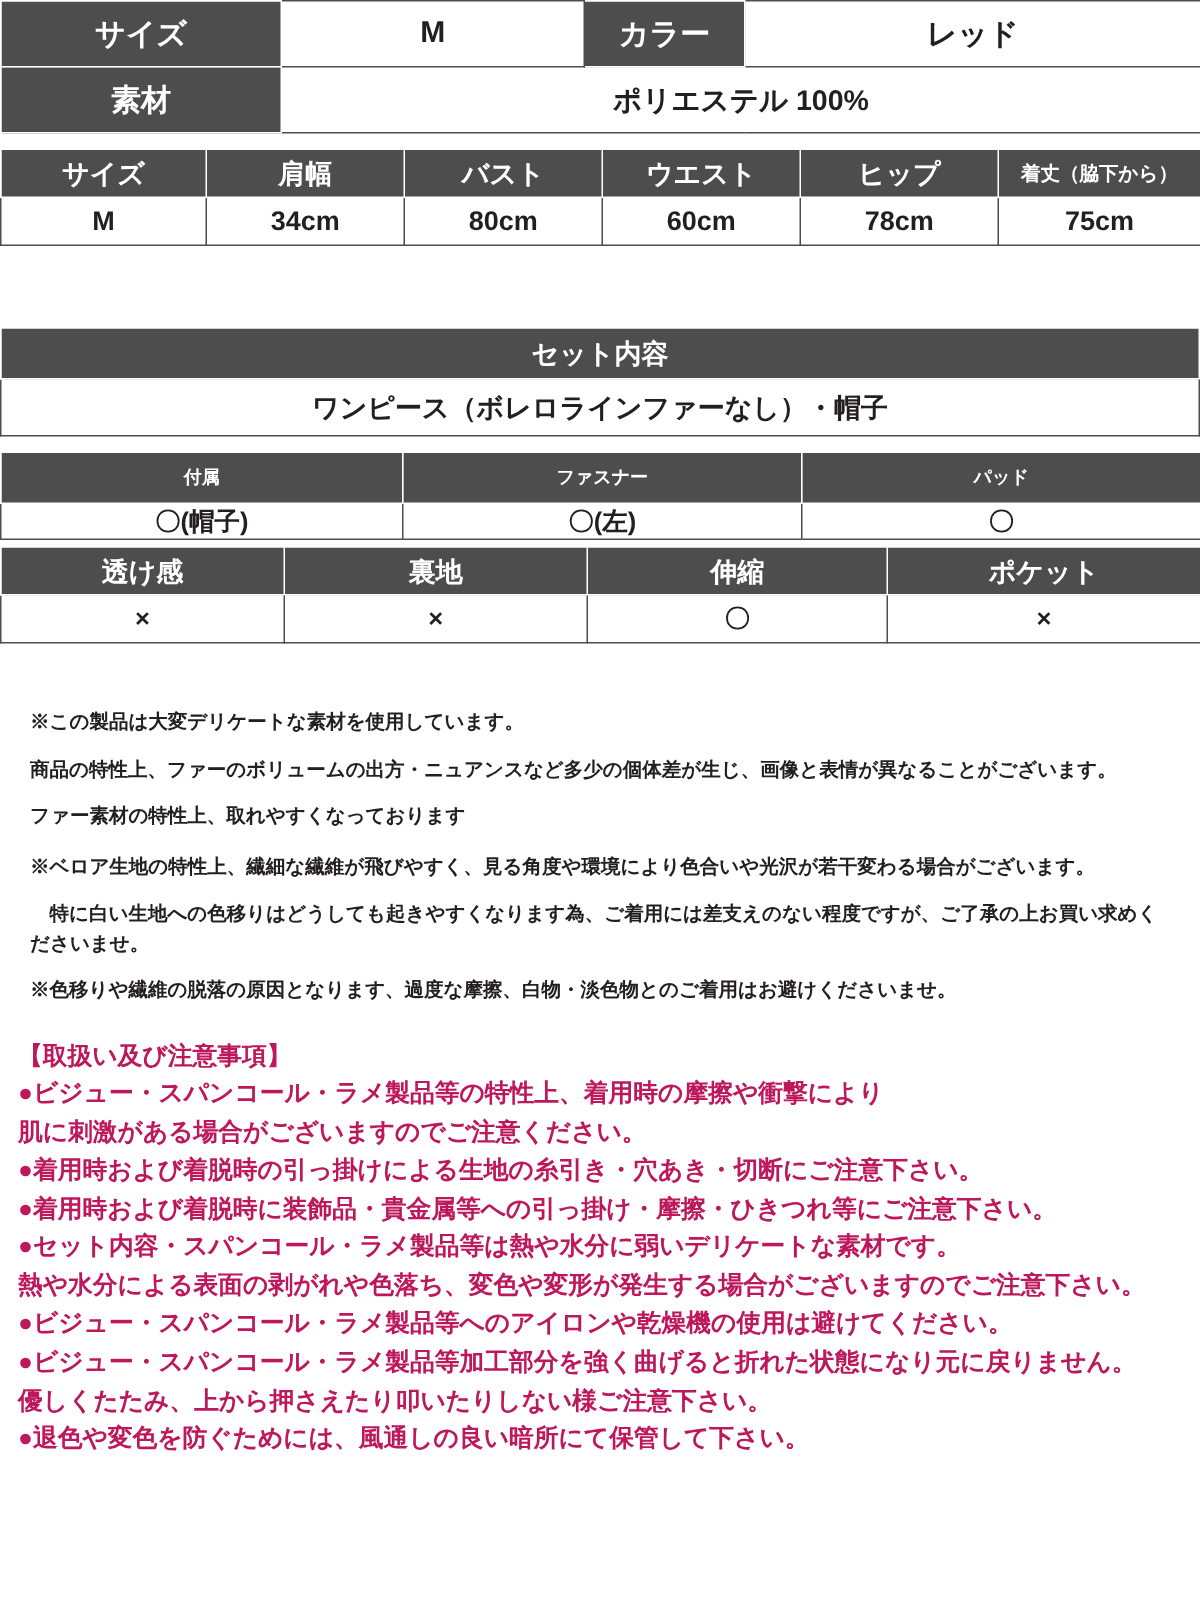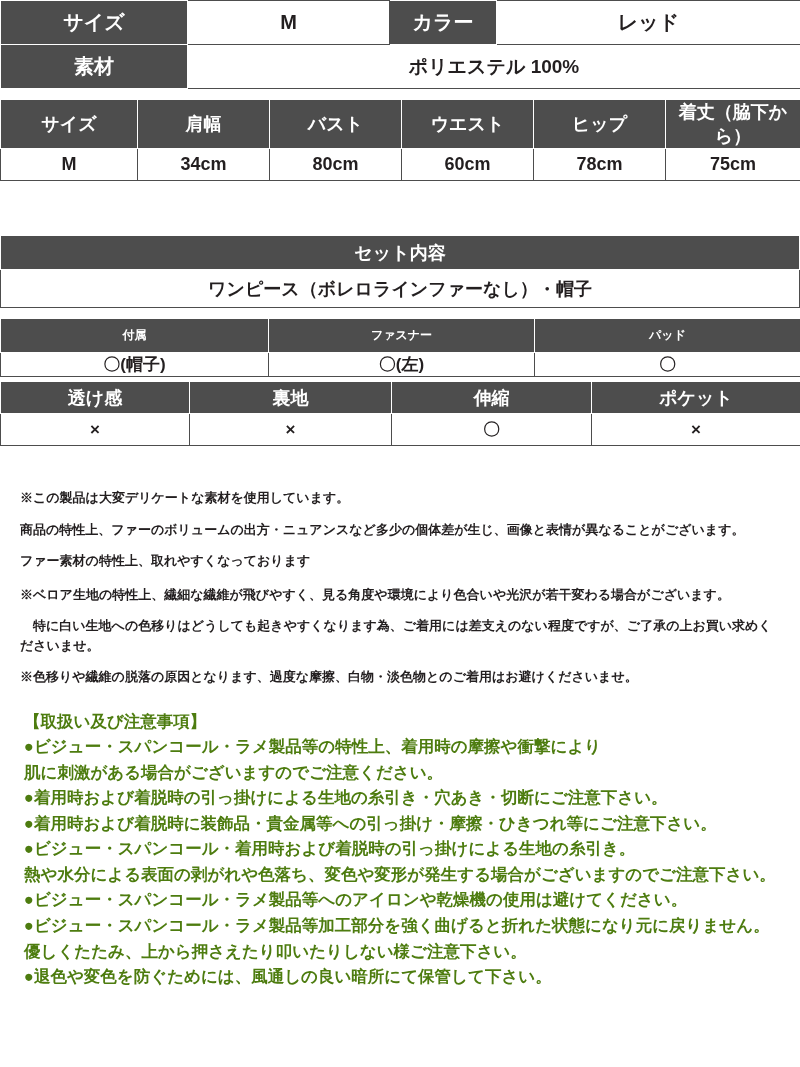--- a/index.html
+++ b/index.html
@@ -33,21 +33,21 @@
     border: 1px solid #4d4d4d;
   }
 
   
   .tbl1 td { height: 44px; font-size: 20px; }
   .tbl1 .small { font-size: 19px; }
 
   
   .tbl2 td { height: 32px; font-size: 18px; }
   .tbl2 .hd { font-size: 18px; }
-  .tbl2 .hd.tiny { font-size: 18px; }
+  .tbl2 .hd.tiny { font-size: 13px; }
 
   .gap-lg { height: 54px; }
   .gap-sm { height: 10px; }
   .gap-xs { height: 4px; }
 
   
   .tbl3 .hd { height: 34px; font-size: 18px; }
   .tbl3 .val { height: 38px; font-size: 18px; }
 
   
@@ -62,25 +62,25 @@
     font-size: 13px;
     line-height: 1.5;
     color: #231f20;
     font-weight: bold;
   }
   .notes .blk { margin-bottom: 14px; }
   .notes .blk p { margin: 12px; }
 
   .care {
     margin: 0;
-    padding: 0 24px;
+    padding: 0 12px;
     font-size: 16.5px;
     line-height: 1.55;
     font-weight: bold;
-    color: #4d7c0f;
+    color: #be185d;
   }
   .care p { margin: 0; }
 </style>
 </head>
 <body>
 
 <div class="page">
 
   <table class="t tbl1">
     <colgroup>
@@ -210,21 +210,21 @@
   </div>
 
   <div style="height:8px"></div>
 
   <div class="care">
     <p>【取扱い及び注意事項】</p>
     <p>●ビジュー・スパンコール・ラメ製品等の特性上、着用時の摩擦や衝撃により</p>
     <p>肌に刺激がある場合がございますのでご注意ください。</p>
     <p>●着用時および着脱時の引っ掛けによる生地の糸引き・穴あき・切断にご注意下さい。</p>
     <p>●着用時および着脱時に装飾品・貴金属等への引っ掛け・摩擦・ひきつれ等にご注意下さい。</p>
-    <p>●ビジュー・スパンコール・着用時および着脱時の引っ掛けによる生地の糸引き。</p>
+    <p>●セット内容・スパンコール・ラメ製品等は熱や水分に弱いデリケートな素材です。</p>
     <p>熱や水分による表面の剥がれや色落ち、変色や変形が発生する場合がございますのでご注意下さい。</p>
     <p>●ビジュー・スパンコール・ラメ製品等へのアイロンや乾燥機の使用は避けてください。</p>
     <p>●ビジュー・スパンコール・ラメ製品等加工部分を強く曲げると折れた状態になり元に戻りません。</p>
     <p>優しくたたみ、上から押さえたり叩いたりしない様ご注意下さい。</p>
     <p>●退色や変色を防ぐためには、風通しの良い暗所にて保管して下さい。</p>
   </div>
 
 </div>
 
 </body></html>

